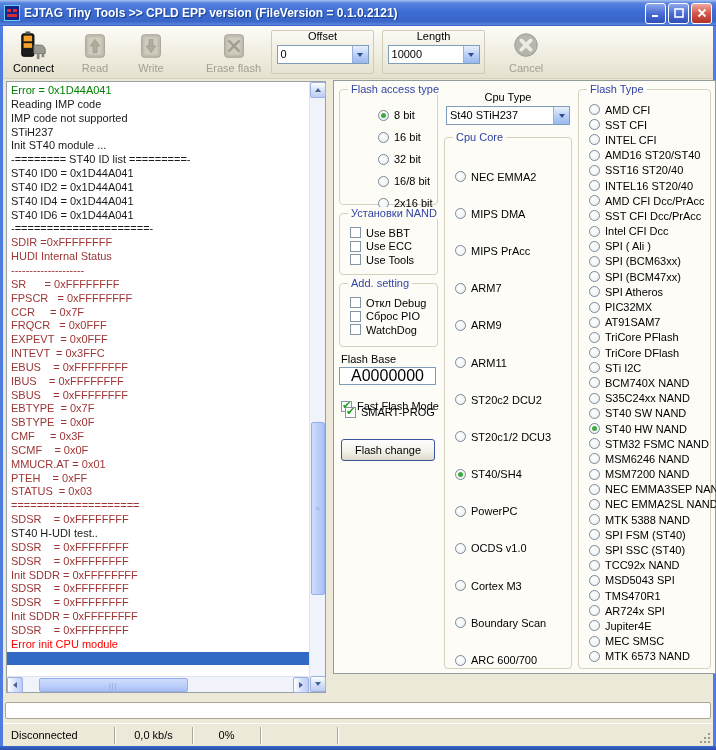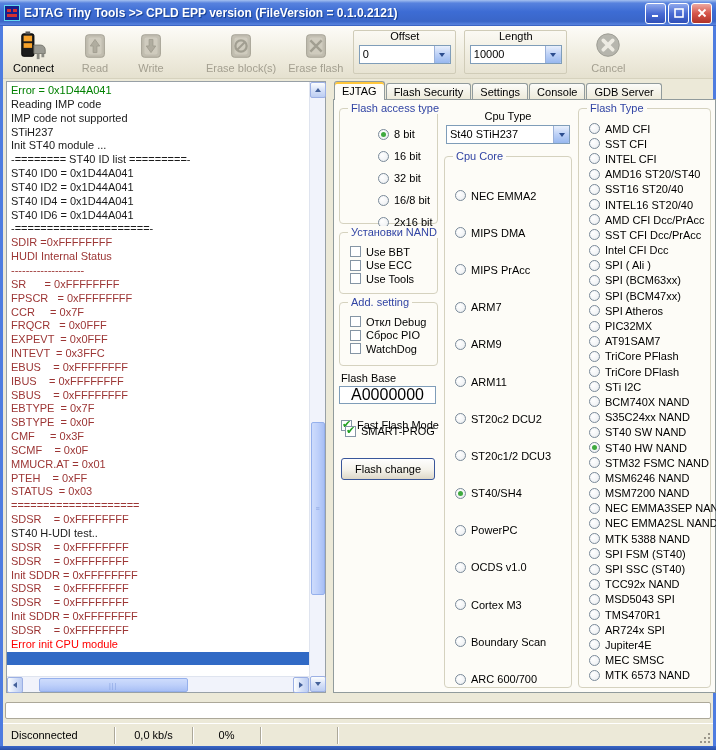--- a/index.html
+++ b/index.html
@@ -216,29 +216,20 @@
     <div class="tbtn disabled">
       <svg class="ticon" viewBox="0 0 32 32">
         <rect x="6" y="4" width="20" height="24" rx="3" fill="#b6b2a4" stroke="#8d8a7c"></rect>
         <rect x="9" y="7" width="14" height="18" rx="2" fill="#c7c3b5"></rect>
         <path d="M16 23 l-5 -7 h3 v-7 h4 v7 h3 z" fill="#a09c8e" stroke="#8d8a7c"></path>
       </svg>
       <span class="tlabel">Write</span>
     </div>
     <div class="tspacer"></div>
       <div class="tspacer"></div>
-    <div class="tbtn disabled">
-      <svg class="ticon" viewBox="0 0 32 32">
-        <rect x="6" y="4" width="20" height="24" rx="3" fill="#b6b2a4" stroke="#8d8a7c"></rect>
-        <rect x="9" y="7" width="14" height="18" rx="2" fill="#c7c3b5"></rect>
-        <circle cx="16" cy="16" r="6" fill="none" stroke="#8d8a7c" stroke-width="2.4"></circle>
-        <path d="M12 20 l8 -8" stroke="#8d8a7c" stroke-width="2"></path>
-      </svg>
-      <span class="tlabel">Erase block(s)</span>
-    </div>
     <div class="tbtn disabled">
       <svg class="ticon" viewBox="0 0 32 32">
         <rect x="6" y="4" width="20" height="24" rx="3" fill="#b6b2a4" stroke="#8d8a7c"></rect>
         <rect x="9" y="7" width="14" height="18" rx="2" fill="#c7c3b5"></rect>
         <path d="M10 10 l12 12 M22 10 l-12 12" stroke="#8d8a7c" stroke-width="2.6"></path>
       </svg>
       <span class="tlabel">Erase flash</span>
     </div>
     <div class="tgroup">
       <span class="gtitle">Offset</span>
@@ -338,28 +329,20 @@
               <span class="grip">|||</span>
             </div>
         </div>
         <div class="sbtn">
             <span class="tri right"></span>
           </div>
       </div>
     </div>
 
     <div class="tabpanel">
-      <div class="tabstrip">
-
-      <div class="tab on"><span>EJTAG</span></div>
-          <div class="tab"><span>Flash Security</span></div>
-          <div class="tab"><span>Settings</span></div>
-          <div class="tab"><span>Console</span></div>
-          <div class="tab"><span>GDB Server</span></div>
-        </div>
       <div class="tabpage">
 
         <div class="groupbox gb-fa">
           <span class="gb-title">Flash access type</span>
           <div class="opts">
 
           <div class="opt on">
                 <span class="radio"></span>
                 <span class="olabel">8 bit</span>
               </div>

